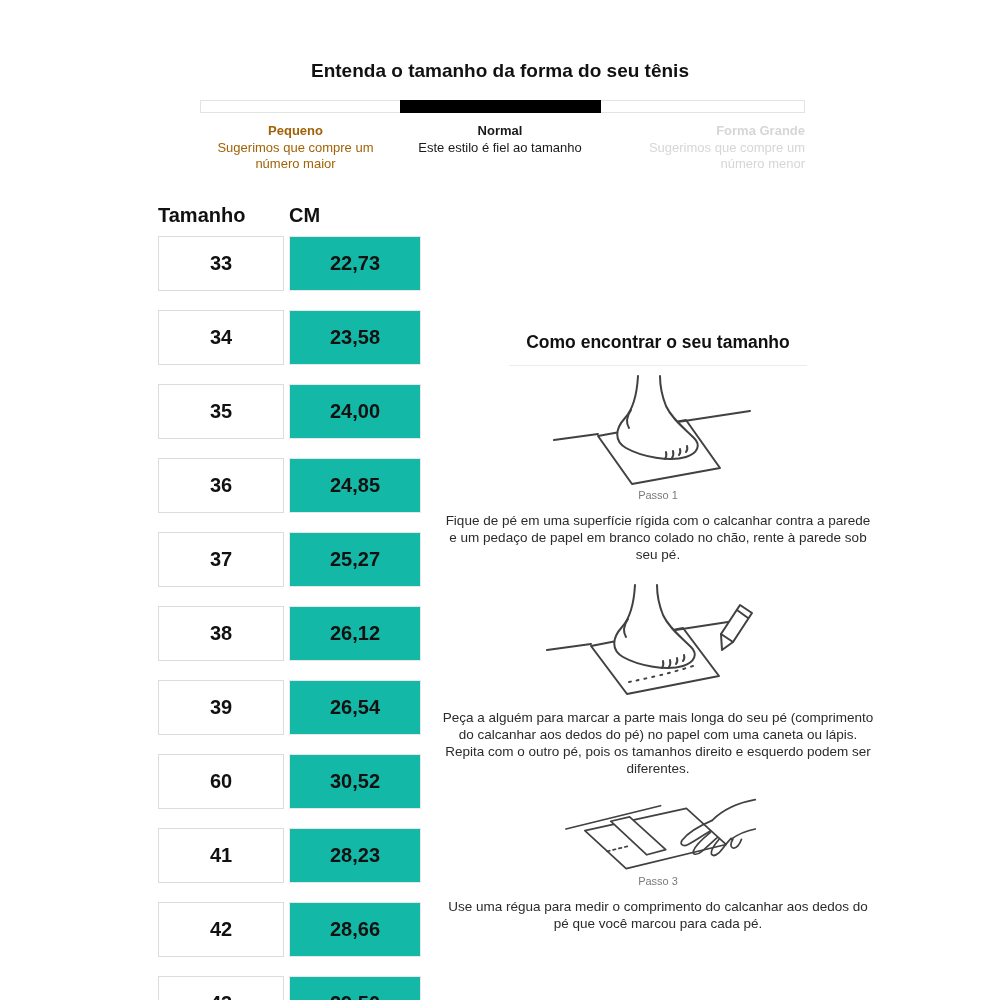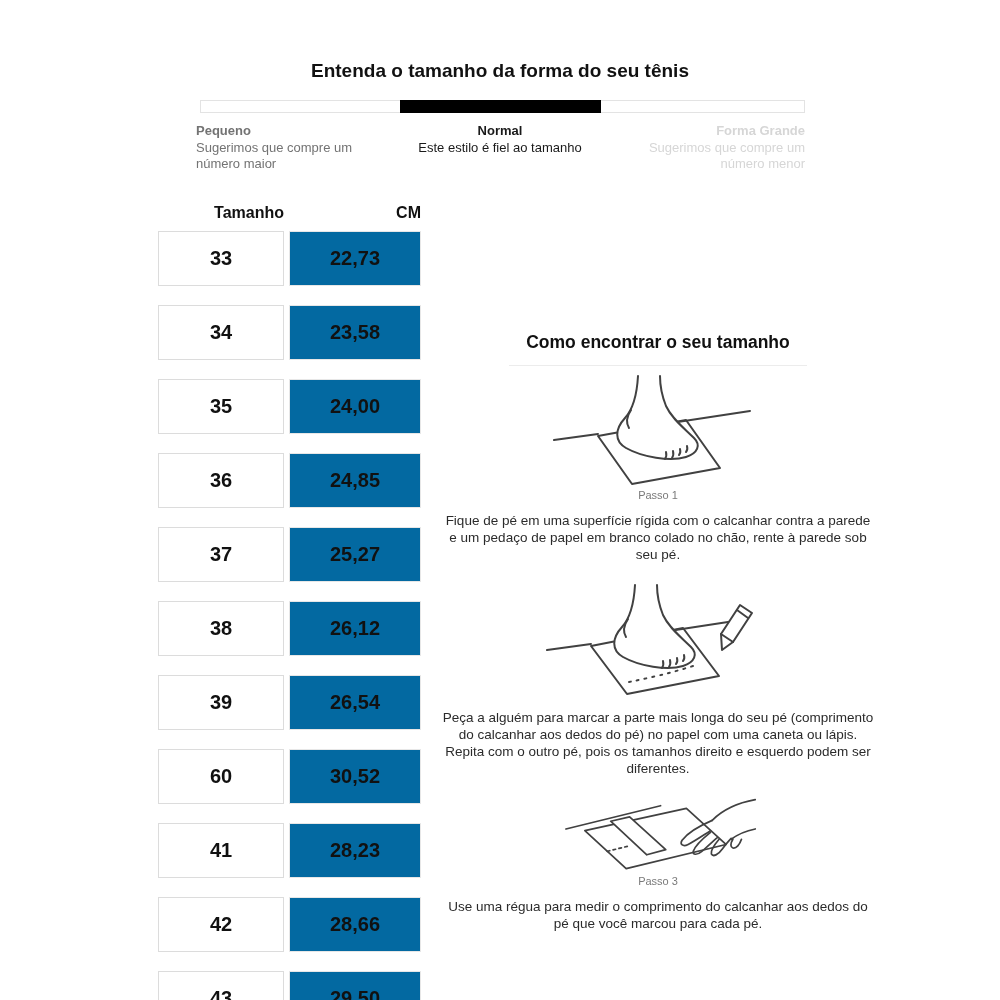--- a/index.html
+++ b/index.html
@@ -17,36 +17,36 @@
   .fit-bar {
     position:absolute; left:200px; top:100px; width:605px; height:13px;
     background:#fff; border:1px solid #e3e3e3;
   }
   .fit-bar-segment {
     position:absolute; left:199px; top:-1px; width:201px; height:13px; background:#000;
   }
   .fit-labels { position:absolute; top:123px; left:0; width:1000px; font-size:13px; line-height:16.5px; }
   .fit-opt { position:absolute; top:0; }
   .fit-opt .opt-label { font-weight:bold; }
-  .fit-opt-left  { left:196px; width:175px; text-align:left;  color:#737373; }
+  .fit-opt-left  { left:208px; width:175px; text-align:center;  color:#a16207; }
   .fit-opt-mid   { left:385px; width:230px; text-align:center; color:#1a1a1a; }
   .fit-opt-right { left:630px; width:175px; text-align:right; color:#d6d6d6; }
   
   .size-table { position:absolute; left:158px; top:204px; width:263px; }
   .t-head { display:flex; gap:5px; margin-bottom:9px; }
-  .t-head .h-cell { font-weight:bold; font-size:16px; text-align:right; color:#111; }
+  .t-head .h-cell { font-weight:bold; font-size:20px; text-align:left; color:#111; }
   .h-size { width:126px; }
   .h-cm   { width:132px; }
   .t-row { display:flex; gap:5px; margin-bottom:19px; }
   .t-cell {
     height:55px; line-height:52px; text-align:center;
     font-size:20px; font-weight:bold; color:#111;
   }
   .c-size { width:126px; background:#fff; border:1.5px solid #dcdcdc; }
-  .c-cm   { width:132px; background:#0369a1; border:1.5px solid #e7e7e7; }
+  .c-cm   { width:132px; background:#14b8a6; border:1.5px solid #e7e7e7; }
   
   .howto { position:absolute; left:440px; top:332px; width:436px; text-align:center; }
   .howto-title { font-size:17.5px; font-weight:bold; color:#111; }
   .howto-divider { width:298px; margin:12px auto 0; border-top:1px solid #ececec; }
   .step-illustration { display:block; margin:0 auto; }
   .illus-1 { margin-top:8px; }
   .illus-2 { margin-top:13px; }
   .illus-3 { margin-top:21px; }
   .step-label { font-size:11px; color:#7a7a7a; margin-top:3px; }
   .step-text  { font-size:13.5px; line-height:17px; color:#2b2b2b; margin:11px auto 0; width:432px; }

